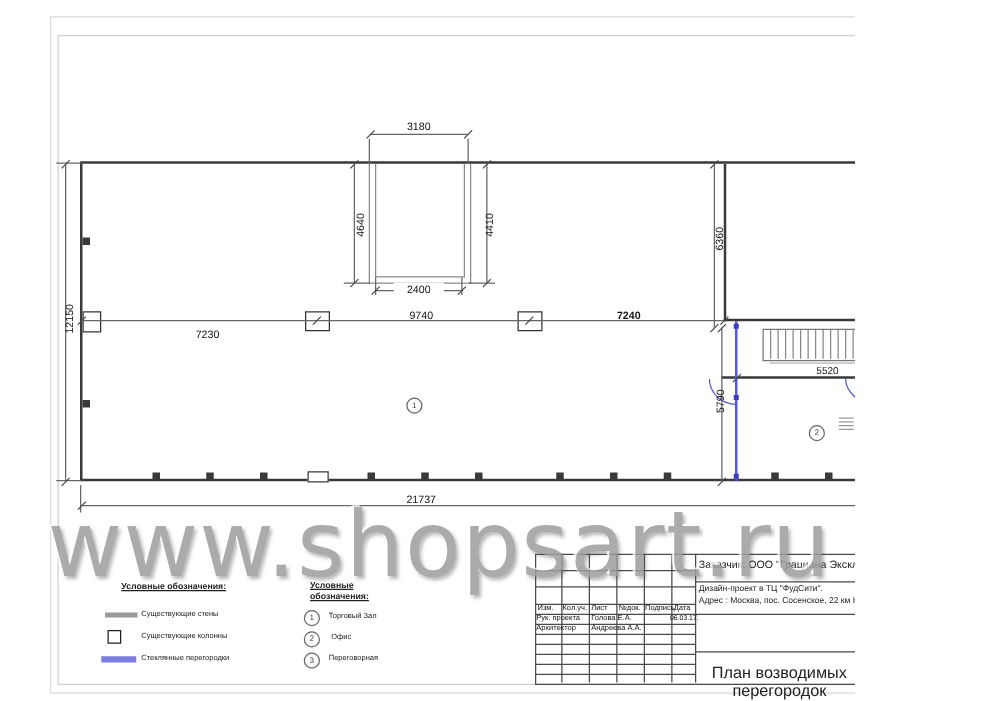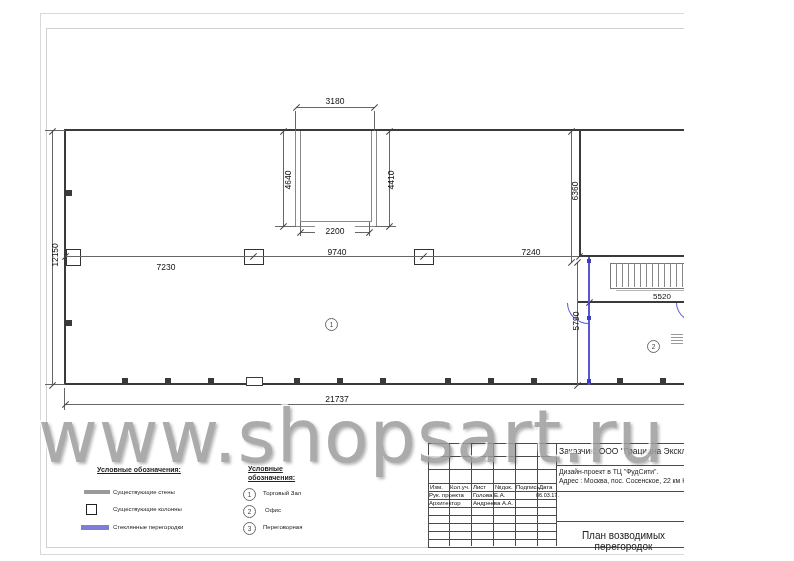--- a/index.html
+++ b/index.html
@@ -120,21 +120,21 @@
     <div class="dim" style="left:375px;top:226px;width:21px;height:1px;"></div>
     <div class="tk" style="left:385px;top:131px;"></div>
       <div class="tk" style="left:385px;top:226px;"></div>
     <div class="dtext rot" style="left:386px;top:200px;width:40px;">4410</div>
 
     <div class="dim" style="left:300px;top:232px;width:70px;height:1px;"></div>
     <div class="dim" style="left:300px;top:222px;width:1px;height:14px;"></div>
     <div class="dim" style="left:369px;top:222px;width:1px;height:14px;"></div>
     <div class="tk" style="left:296px;top:232px;"></div>
       <div class="tk" style="left:365px;top:232px;"></div>
-    <div class="dtext" style="left:315px;top:226px;width:40px;background:#fff;">2200</div>
+    <div class="dtext" style="left:315px;top:226px;width:40px;background:#fff;">2400</div>
 
     <div class="dim" style="left:52px;top:131px;width:1px;height:254px;"></div>
     <div class="dim" style="left:45px;top:130px;width:20px;height:1px;"></div>
     <div class="dim" style="left:45px;top:384px;width:20px;height:1px;"></div>
     <div class="tk" style="left:48px;top:131px;"></div>
       <div class="tk" style="left:48px;top:385px;"></div>
     <div class="dtext rot" style="left:50px;top:281px;width:52px;">12150</div>
 
     <div class="dim" style="left:65px;top:404px;width:693px;height:1px;"></div>
     <div class="dim" style="left:64px;top:388px;width:1px;height:22px;"></div>
@@ -143,21 +143,21 @@
       <div class="tk" style="left:753px;top:404px;"></div>
     <div class="dtext" style="left:307px;top:394px;width:60px;">21737</div>
 
     <div class="dim" style="left:65px;top:256px;width:514px;height:1px;"></div>
     <div class="tk" style="left:61px;top:256px;"></div>
     <div class="tk" style="left:249px;top:256px;"></div>
     <div class="tk" style="left:419px;top:256px;"></div>
     <div class="tk" style="left:575px;top:256px;"></div>
     <div class="dtext" style="left:146px;top:262px;width:40px;">7230</div>
     <div class="dtext" style="left:317px;top:247px;width:40px;">9740</div>
-    <div class="dtext" style="left:511px;top:247px;width:40px;">7240</div>
+    <div class="dtext" style="left:483px;top:247px;width:40px;font-weight:bold;">7240</div>
 
     <div class="dim" style="left:571px;top:131px;width:1px;height:131px;"></div>
     <div class="tk" style="left:567px;top:131px;"></div>
       <div class="tk" style="left:567px;top:262px;"></div>
     <div class="dtext rot" style="left:570px;top:213px;width:44px;">6360</div>
 
     <div class="dim" style="left:577px;top:262px;width:1px;height:123px;"></div>
     <div class="tk" style="left:573px;top:262px;"></div>
       <div class="tk" style="left:573px;top:385px;"></div>
     <div class="dtext rot" style="left:571px;top:343px;width:44px;">5790</div>
@@ -238,19 +238,19 @@
     <div class="tbtext" style="left:429px;top:500px;">Архитектор</div>
     <div class="tbtext" style="left:473px;top:500px;">Андреева А.А.</div>
 
     <div class="tbtext" style="left:694px;top:494px;font-size:6.5px;">Стадия</div>
     <div class="tbtext" style="left:726px;top:494px;font-size:6.5px;">Лист</div>
     <div class="tbtext" style="left:753px;top:494px;font-size:6.5px;">Листов</div>
     <div class="tbtext" style="left:698px;top:508px;font-size:7px;">ДП</div>
     <div class="tbtext" style="left:731px;top:508px;font-size:7px;">5</div>
     <div class="tbtext" style="left:760px;top:508px;font-size:7px;">36</div>
 
-    <div class="abs" style="left:557px;top:530px;width:133px;font-size:10px;text-align:center;">План возводимых перегородок</div>
+    <div class="abs" style="left:557px;top:530px;width:133px;font-size:13px;text-align:center;">План возводимых перегородок</div>
     <div class="abs" style="left:690px;top:524px;width:95px;font-size:7px;text-align:center;">ООО</div>
     <div class="abs" style="left:690px;top:534px;width:95px;font-size:7px;text-align:center;">"Искусство интерьеров"</div>
   </div>
 
   <div id="watermark">www.shopsart.ru</div>
 </div>
 
 </body></html>

